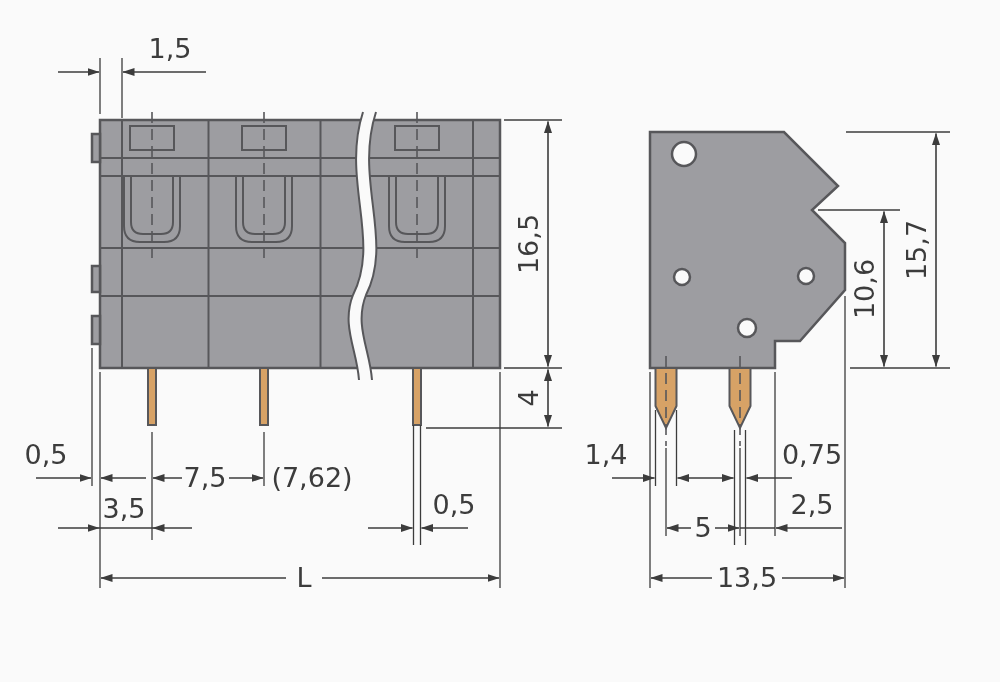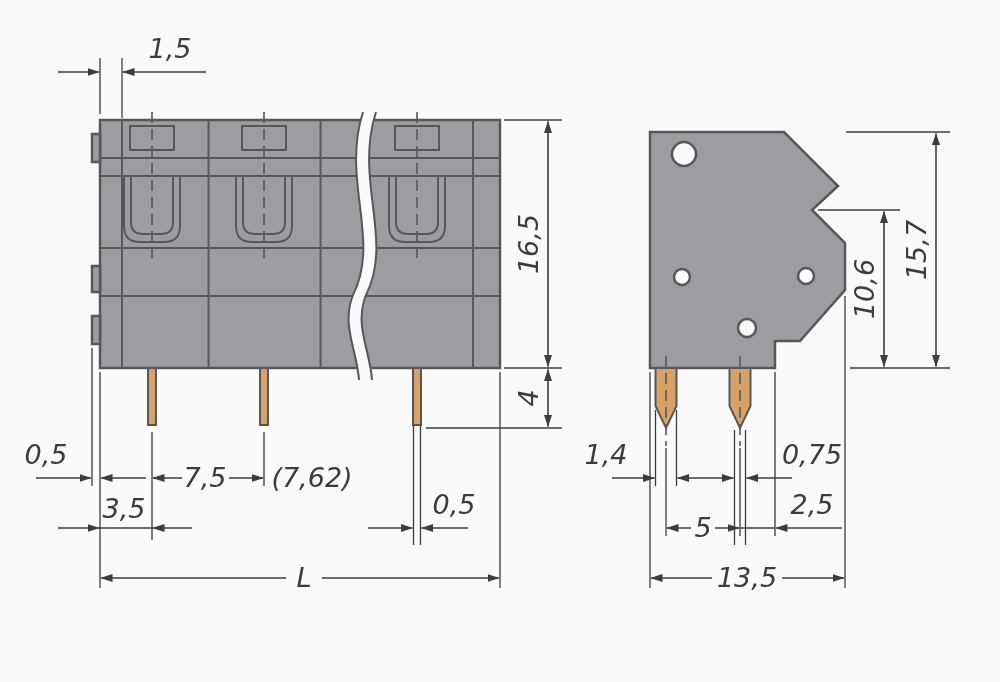--- a/index.html
+++ b/index.html
@@ -1,20 +1,20 @@
 <!DOCTYPE html>
 <html style="--body: #9d9da1; --outline: #57575a; --pin: #d7a266; --dimension: #3c3c3c; --background: #fafafa;"><head>
 <meta charset="utf-8">
 <style>
   :root{
     --body:#9d9da1; --outline:#57575a; --pin:#d7a266;
     --dimension:#3c3c3c; --background:#fafafa;
   }
   html,body{margin:0;padding:0;background:var(--background);}
-  .stage{width:964px;height:682px;background:var(--background);font-style:italic;}
+  .stage{width:964px;height:682px;background:var(--background);}
   .body-fill{fill:var(--body);stroke:var(--outline);stroke-width:2.5;}
   .edge{stroke:var(--outline);stroke-width:2;fill:none;}
   .detail{stroke:var(--outline);stroke-width:2;fill:none;}
   .center{stroke:var(--outline);stroke-width:1.6;fill:none;stroke-dasharray:11 6;}
   .pin{fill:var(--pin);stroke:var(--outline);stroke-width:2;}
   .hole{fill:var(--background);stroke:var(--outline);stroke-width:2.5;}
   .dim{stroke:var(--dimension);stroke-width:1.6;fill:none;}
   .ext{stroke:var(--dimension);stroke-width:1.3;fill:none;}
   .mask{fill:var(--background);stroke:none;}
   .waveedge{stroke:var(--outline);stroke-width:2;fill:none;}

